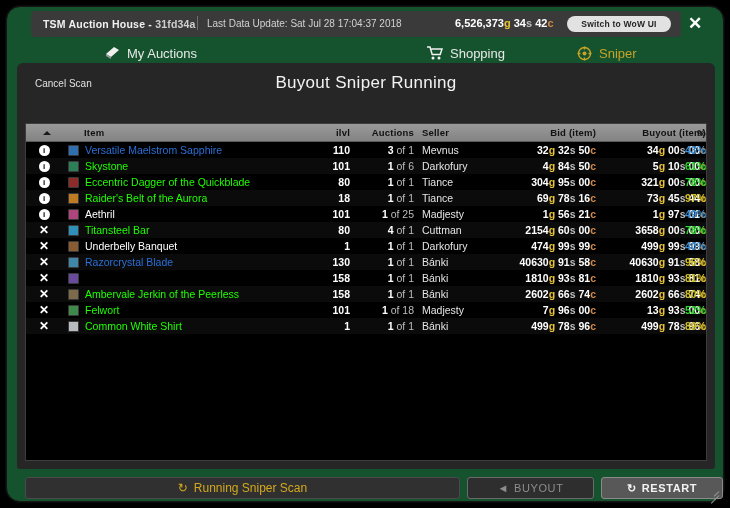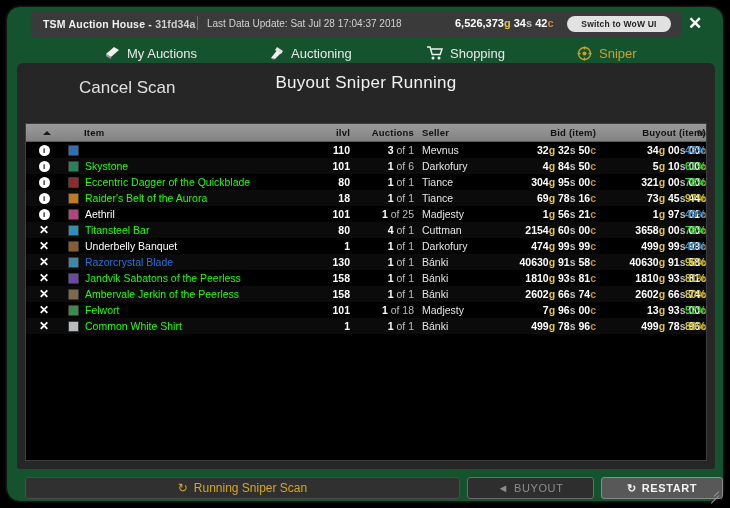--- a/index.html
+++ b/index.html
@@ -113,24 +113,23 @@
   }
 
   #subheader {
     position: absolute;
     left: 0; top: 0;
     width: 698px; height: 44px;
   }
   #cancel-scan {
     position: absolute;
     left: 18px; top: 15px;
-    font-size: 17px;
+    font-size: 10px;
     color: #e0e0e0;
     cursor: pointer;
-    margin-left: 44px;
   }
   #running-title {
     position: absolute;
     left: 0; top: 10px;
     width: 698px;
     text-align: center;
     font-size: 17px;
     color: #f2f2f2;
     letter-spacing: .3px;
   }
@@ -302,30 +301,20 @@
 
   <div id="tabbar">
       <div class="tab" style="left: 98px;">
         <span class="tab-icon">
           <svg width="15" height="14" viewBox="0 0 15 14">
             <path d="M1 8 L9 1 L14 4 L6 11 Z" fill="#f0f0f0"></path>
             <path d="M1 8 L6 11 L6 13 L1 10 Z" fill="#9a9a9a"></path>
           </svg>
         </span>
         <span>My Auctions</span>
-      </div>
-      <div class="tab" style="left: 262px;">
-        <span class="tab-icon">
-          <svg width="15" height="14" viewBox="0 0 15 14">
-            <path d="M2 12 L9 3 L13 6 L6 13 Z" fill="#f2f2f2"></path>
-            <path d="M8 1 L14 5 L12 8 L6 4 Z" fill="#e4e4e4"></path>
-            <path d="M2 12 L6 13 L4 13.5 Z" fill="#b5b5b5"></path>
-          </svg>
-        </span>
-        <span>Auctioning</span>
       </div>
       <div class="tab active" style="left: 570px;">
         <span class="tab-icon">
           <svg width="15" height="15" viewBox="0 0 15 15">
             <circle cx="7.5" cy="7.5" r="6" fill="none" stroke="#c9a227" stroke-width="1.4"></circle>
             <circle cx="7.5" cy="7.5" r="2" fill="#c9a227"></circle>
             <path d="M7.5 0.5 v3 M7.5 11.5 v3 M0.5 7.5 h3 M11.5 7.5 h3" stroke="#c9a227" stroke-width="1.4"></path>
           </svg>
         </span>
         <span>Sniper</span>
@@ -359,20 +348,21 @@
           <div class="th" style="left: 396px; width: 90px; text-align: left;">Seller</div>
           <div class="th" style="left: 578px; width: 102px; text-align: right;">Buyout (item)</div>
           <div class="th" style="left: 636px; width: 44px; text-align: right;">%</div>
         </div>
       <div id="tbody">
           <div class="row">
             <div class="cell c-status"><span class="ic-info">i</span></div>
             <div class="cell c-icon">
               <span class="item-icon" style="background:#2f6fb0"></span>
             </div>
+            <div class="cell c-item" style="color:#2a6fd6">Versatile Maelstrom Sapphire</div>
             <div class="cell c-ilvl">110</div>
             <div class="cell c-auctions"><b>3</b> <span>of 1</span></div>
             <div class="cell c-seller">Mevnus</div>
             <div class="cell c-bid"><span>32</span><span class="gc">g</span> <span>32</span><span class="sc">s</span> <span>50</span><span class="cc">c</span></div>
             <div class="cell c-buyout"><span>34</span><span class="gc">g</span> <span>00</span><span class="sc">s</span> <span>00</span><span class="cc">c</span></div>
             <div class="cell c-pct" style="color:#3b8fd6">43%</div>
           </div>
           <div class="row alt">
             <div class="cell c-status"><span class="ic-info">i</span></div>
             <div class="cell c-icon">
@@ -462,21 +452,20 @@
             <div class="cell c-seller">Bánki</div>
             <div class="cell c-bid"><span>40630</span><span class="gc">g</span> <span>91</span><span class="sc">s</span> <span>58</span><span class="cc">c</span></div>
             <div class="cell c-buyout"><span>40630</span><span class="gc">g</span> <span>91</span><span class="sc">s</span> <span>58</span><span class="cc">c</span></div>
             <div class="cell c-pct" style="color:#d1c121">96%</div>
           </div>
           <div class="row">
             <div class="cell c-status"><span class="ic-x">✕</span></div>
             <div class="cell c-icon">
               <span class="item-icon" style="background:#6a4a9c"></span>
             </div>
-            <div class="cell c-item" style="color:#1eff00">Jandvik Sabatons of the Peerless</div>
             <div class="cell c-ilvl">158</div>
             <div class="cell c-auctions"><b>1</b> <span>of 1</span></div>
             <div class="cell c-seller">Bánki</div>
             <div class="cell c-bid"><span>1810</span><span class="gc">g</span> <span>93</span><span class="sc">s</span> <span>81</span><span class="cc">c</span></div>
             <div class="cell c-buyout"><span>1810</span><span class="gc">g</span> <span>93</span><span class="sc">s</span> <span>81</span><span class="cc">c</span></div>
             <div class="cell c-pct" style="color:#d1c121">81%</div>
           </div>
           <div class="row alt">
             <div class="cell c-status"><span class="ic-x">✕</span></div>
             <div class="cell c-icon">

